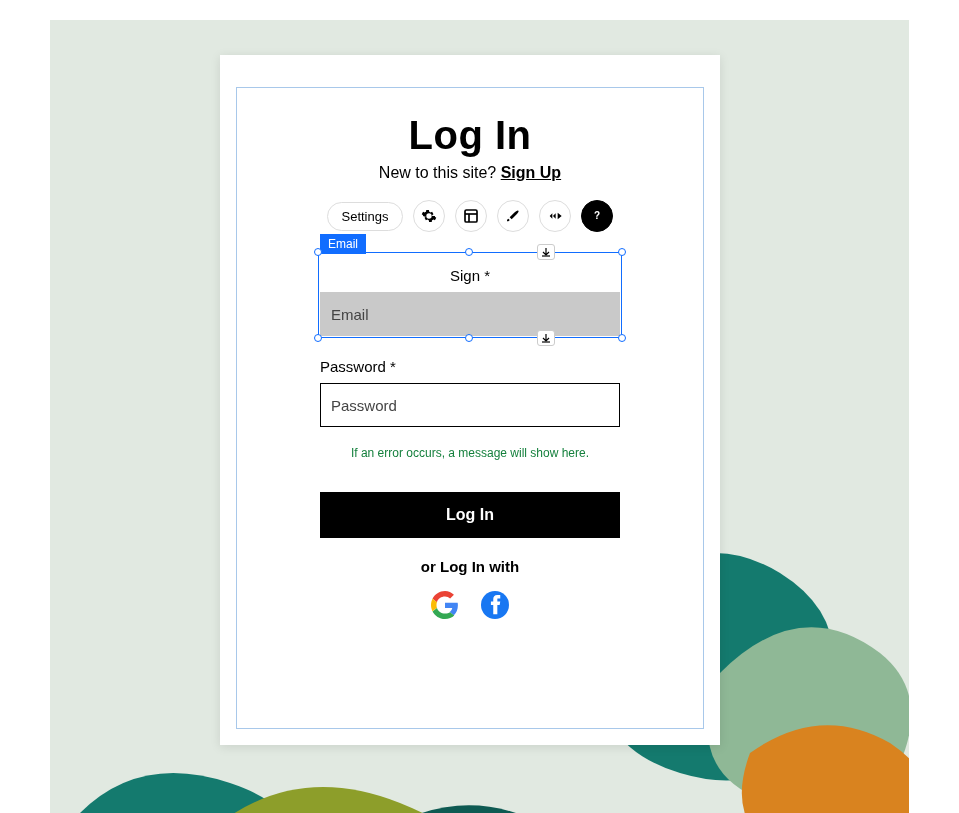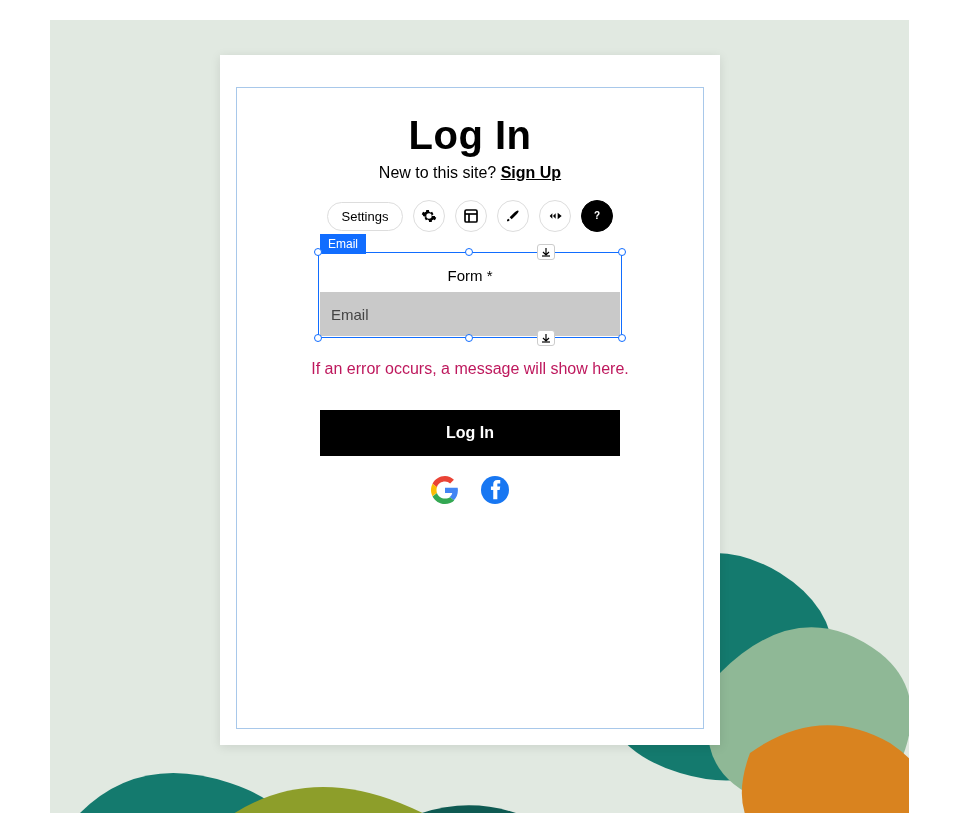--- a/index.html
+++ b/index.html
@@ -187,22 +187,22 @@
       display: block;
       text-align: left;
       width: 300px;
       margin: 0 auto 12px;
       font-size: 14px;
       font-weight: bold;
       text-decoration: underline;
       cursor: pointer;
     }
     .error-msg {
-      color: #be185d;
-      font-size: 16px;
+      color: #15803d;
+      font-size: 12px;
       margin-bottom: 30px;
       line-height: 1.4;
     }
     .login-btn {
       width: 300px;
       height: 46px;
       background: #000;
       color: #fff;
       border: none;
       font-size: 16px;
@@ -283,21 +283,21 @@
       <div class="tb-icon help-ic">
         <svg viewBox="0 0 24 24" fill="#fff">
             <circle cx="12" cy="12" r="11" fill="#000"></circle>
             <text x="12" y="17" text-anchor="middle" font-size="15" font-weight="bold" fill="#fff">?</text>
           </svg>
       </div>
     </div>
 
     <div class="email-selected-area">
       <div class="field-badge">Email</div>
-      <label class="field-label">Form *</label>
+      <label class="field-label">Sign *</label>
       <input class="field-input selected" type="text" placeholder="Email" style="">
       <div class="selection-box">
         <div class="sel-handle h-tl"></div>
         <div class="sel-handle h-tr"></div>
         <div class="sel-handle h-bl"></div>
         <div class="sel-handle h-br"></div>
         <div class="sel-handle h-tm"></div>
         <div class="sel-handle h-bm"></div>
         <div class="stretch-handle sh-top">
           <svg width="10" height="10" viewBox="0 0 10 10">
@@ -307,26 +307,31 @@
         </div>
         <div class="stretch-handle sh-bot">
           <svg width="10" height="10" viewBox="0 0 10 10">
               <path d="M5 1v6M2 5l3 3 3-3" stroke="#000" stroke-width="1.2" fill="none"></path>
               <line x1="1" y1="9" x2="9" y2="9" stroke="#000" stroke-width="1.2"></line>
             </svg>
         </div>
       </div>
     </div>
 
+    <div class="field-wrap">
+      <label class="field-label">Password *</label>
+      <input class="field-input" type="password" placeholder="Password" style="">
+    </div>
 
 
     <div class="error-msg">If an error occurs, a message will show here.</div>
 
     <button class="login-btn">Log In</button>
 
+    <div class="or-text">or Log In with</div>
 
     <div class="social-row">
       <div class="social-btn">
         <svg viewBox="0 0 48 48">
           <path fill="#EA4335" d="M24 9.5c3.4 0 6.4 1.2 8.8 3.4l6.5-6.5C35.2 2.6 29.9 0 24 0 14.6 0 6.6 5.4 2.6 13.2l7.6 5.9C12.1 13.1 17.6 9.5 24 9.5z"></path>
           <path fill="#4285F4" d="M46.1 24.5c0-1.6-.1-3.1-.4-4.5H24v9h12.4c-.5 2.9-2.1 5.3-4.5 7l7.3 5.7c4.3-4 6.9-9.9 6.9-17.2z"></path>
           <path fill="#FBBC05" d="M10.2 28.9c-.5-1.5-.8-3.1-.8-4.9s.3-3.4.8-4.9l-7.6-5.9C.9 16.6 0 20.2 0 24s.9 7.4 2.6 10.8l7.6-5.9z"></path>
           <path fill="#34A853" d="M24 48c6.5 0 11.9-2.1 15.9-5.8l-7.3-5.7c-2 1.4-4.7 2.2-8.6 2.2-6.4 0-11.9-3.6-13.8-9.6l-7.6 5.9C6.6 42.6 14.6 48 24 48z"></path>
         </svg>
       </div>

